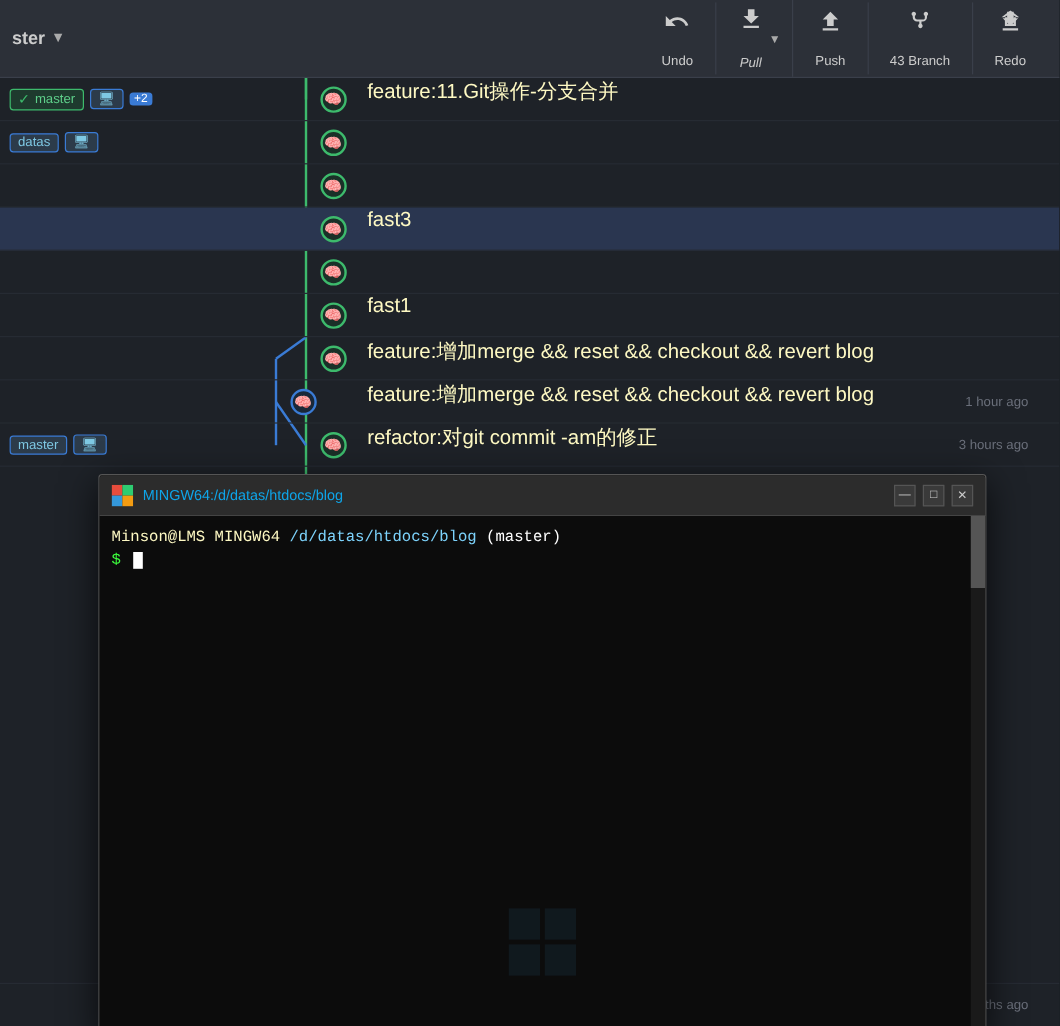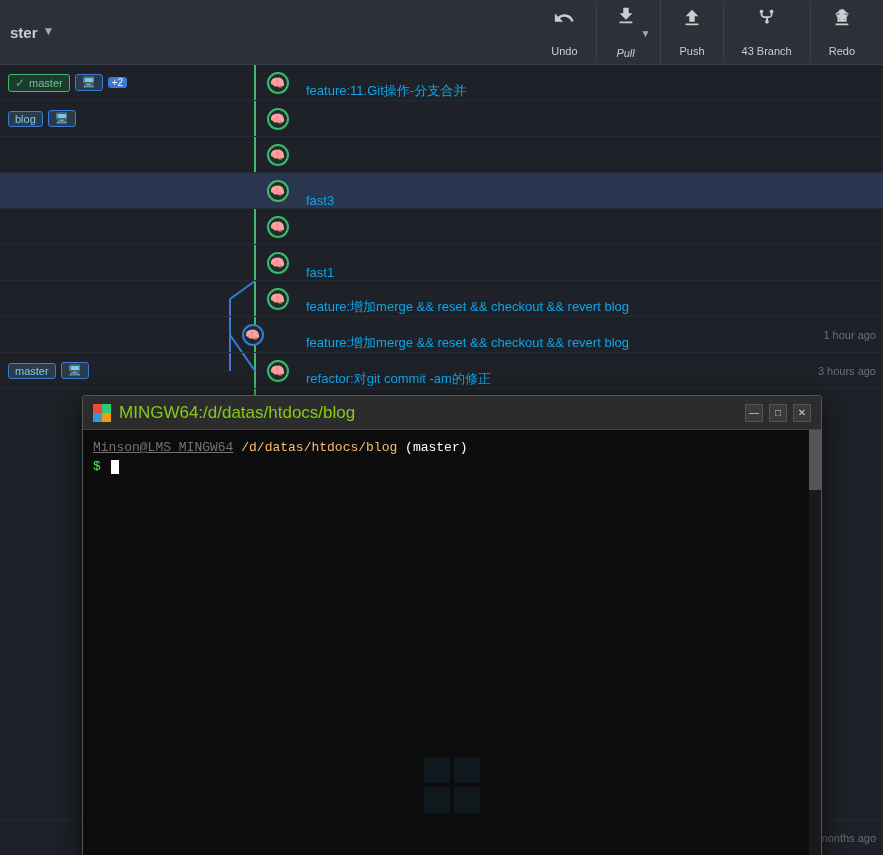--- a/index.html
+++ b/index.html
@@ -134,33 +134,33 @@
       color: #fff;
       border-radius: 3px;
       font-size: 10px;
       padding: 0 4px;
     }
 
     
     .commit-msg-col {
       flex: 1;
       display: flex;
-      align-items: flex-end;
+      align-items: flex-start;
       height: 100%;
       padding-left: 10px;
-      font-size: 13px;
-      color: #0ea5e9;
+      font-size: 17px;
+      color: #fef9c3;
       overflow: hidden;
       white-space: nowrap;
       text-overflow: ellipsis;
     }
     .timestamp-col {
       color: #6a6f7a;
       font-size: 11px;
-      padding-right: 7px;
+      padding-right: 26px;
       min-width: 110px;
       text-align: right;
     }
 
     
     .terminal-window {
       position: absolute;
       top: 330px;
       left: 82px;
       width: 740px;
@@ -182,22 +182,22 @@
       border-bottom: 1px solid #444;
       border-radius: 3px 3px 0 0;
       gap: 8px;
     }
     .terminal-logo {
       width: 18px;
       height: 18px;
     }
     .terminal-title {
       flex: 1;
-      font-size: 17px;
-      color: #84cc16;
+      font-size: 12px;
+      color: #0ea5e9;
     }
     .terminal-controls {
       display: flex;
       gap: 6px;
       align-items: center;
     }
     .win-ctrl {
       width: 18px;
       height: 18px;
       background: #3a3a3a;
@@ -217,23 +217,23 @@
       font-family: 'Consolas', 'Courier New', monospace;
       font-size: 13px;
       overflow: hidden;
       position: relative;
     }
     .terminal-prompt-line {
       display: flex;
       flex-wrap: wrap;
       gap: 0;
     }
-    .t-user { color: #737373; text-decoration: underline; }
+    .t-user { color: #fef9c3; }
     .t-sep { color: #ffffff; }
-    .t-path { color: #fdba74; }
+    .t-path { color: #7dd3fc; }
     .t-branch { color: #fff; }
     .t-cursor {
       display: inline-block;
       width: 8px;
       height: 14px;
       background: #fff;
       vertical-align: middle;
       margin-left: 2px;
       animation: blink 1s step-end infinite;
     }
@@ -363,21 +363,21 @@
       </div>
       <div class="commit-msg-col">
         <span>feature:11.Git操作-分支合并</span>
       </div>
       <div class="timestamp-col"></div>
     </div>
 
     <div class="commit-row">
       <div class="branch-labels">
         <div class="branch-tag">
-          <span>blog</span>
+          <span>datas</span>
         </div>
         <div class="branch-tag">
           <span>🖥</span>
         </div>
       </div>
       <div style="width:36px; display:flex; align-items:center; justify-content:center;">
         <div style="width:22px;height:22px;border-radius:50%;border:2px solid #3dba6c;background:#1a3028;display:flex;align-items:center;justify-content:center;">
           <span style="font-size:12px;">🧠</span>
         </div>
       </div>

